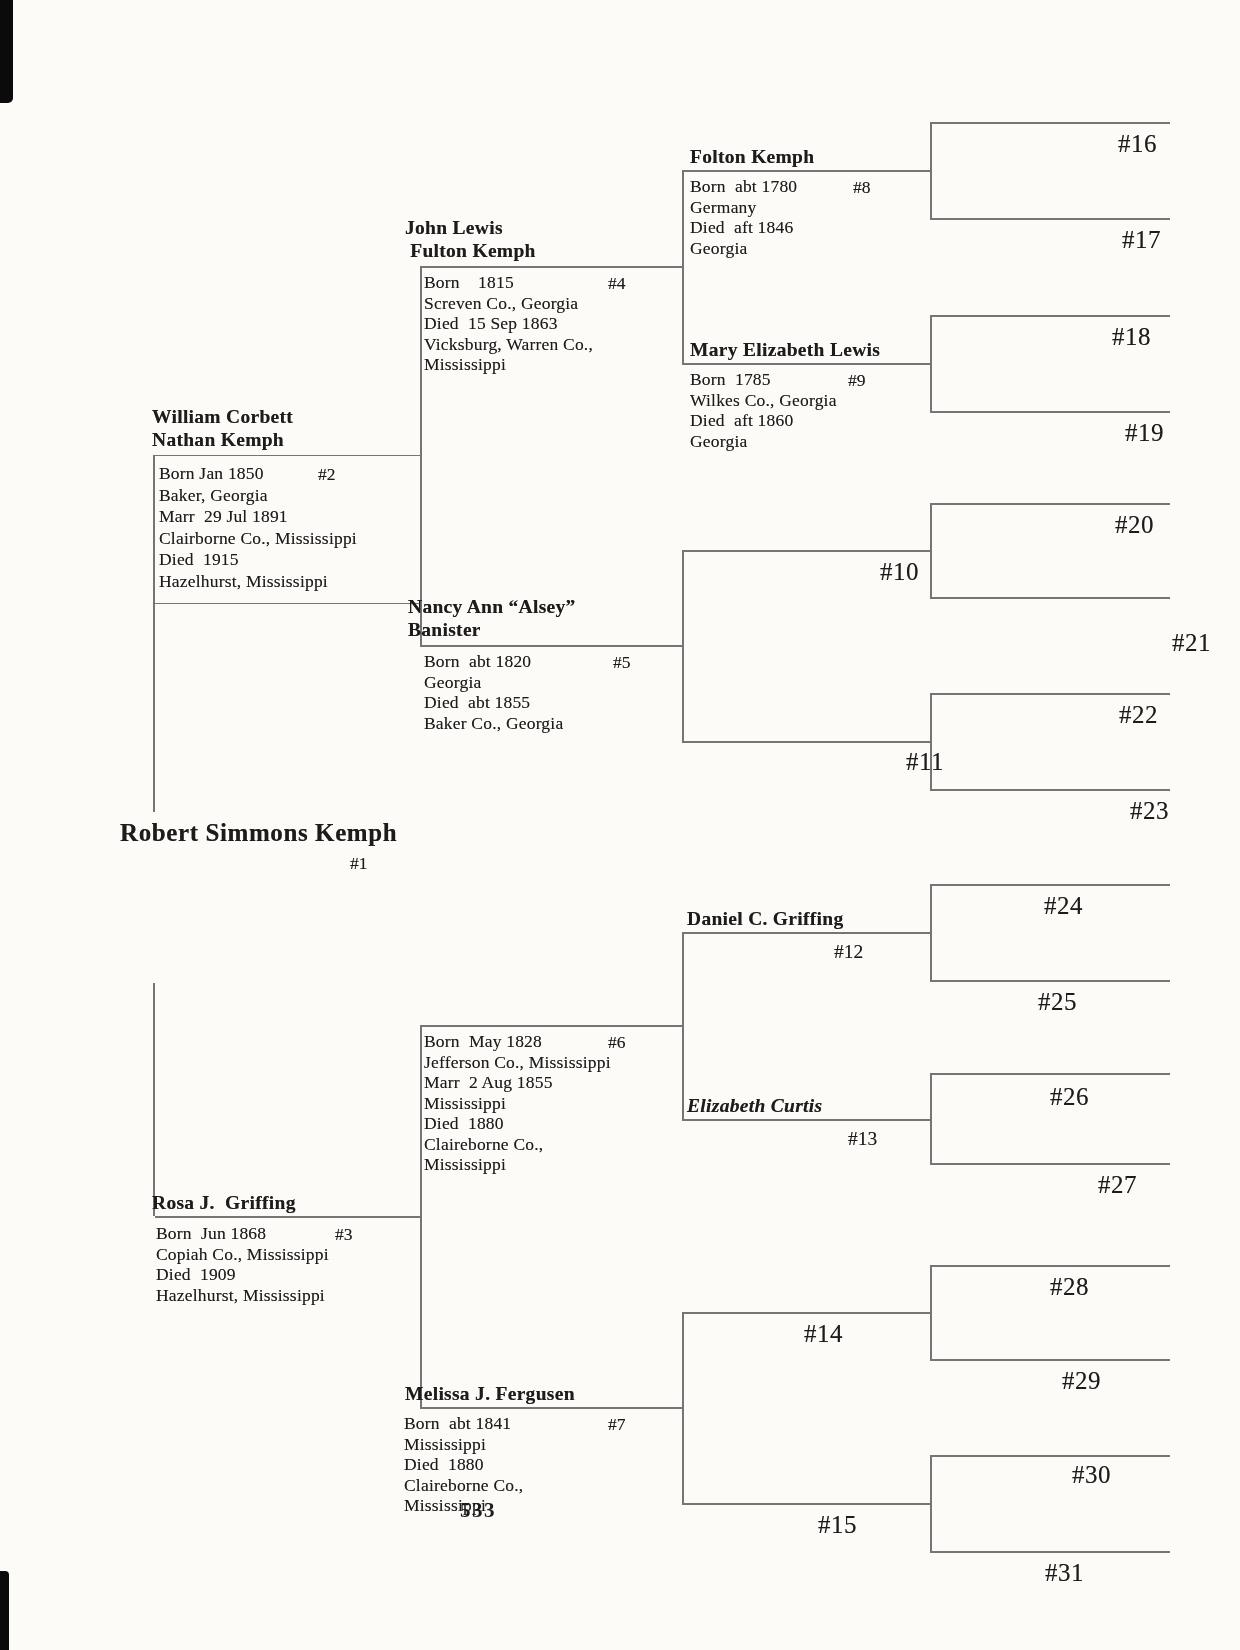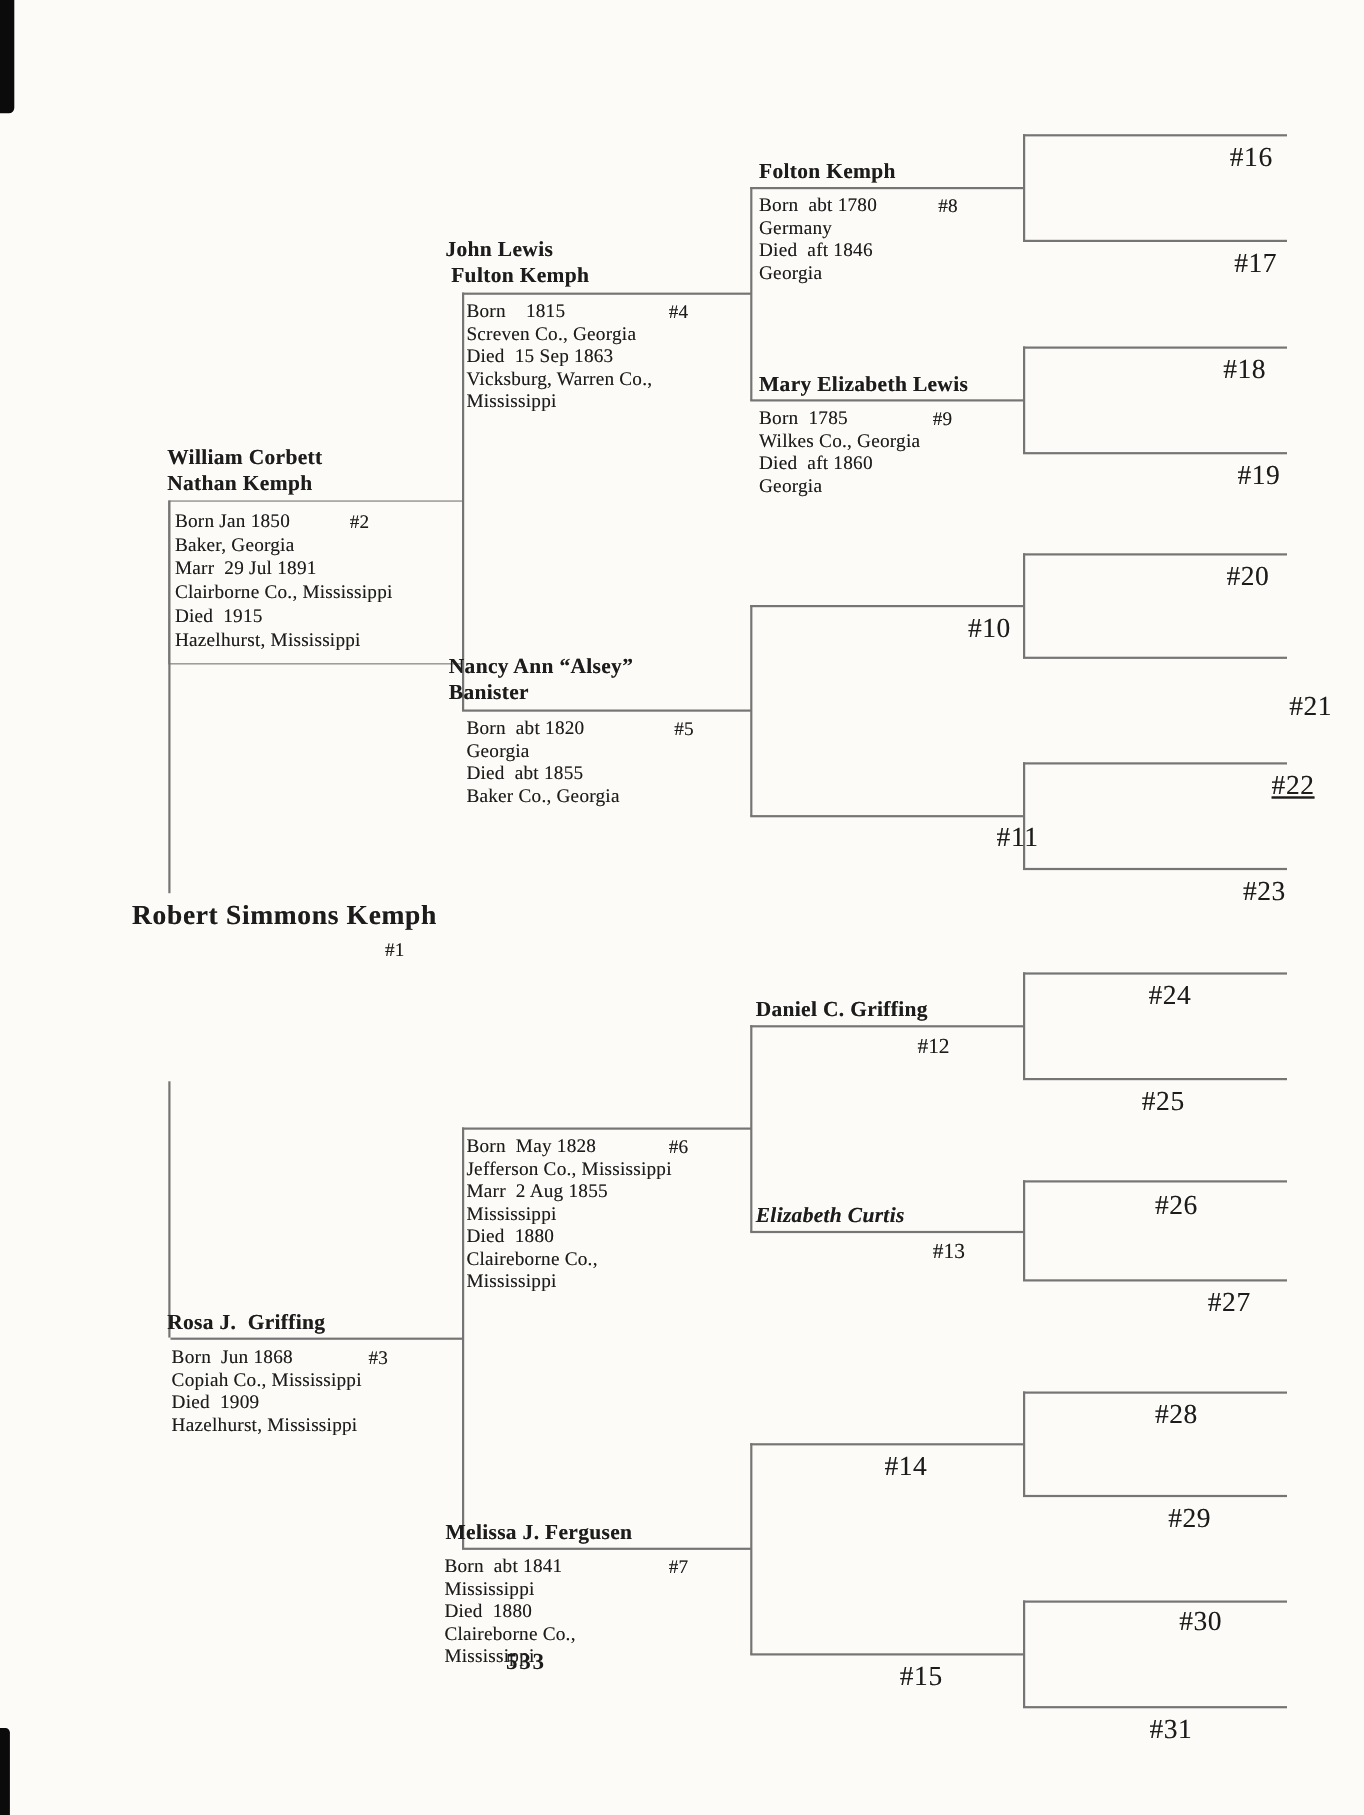--- a/index.html
+++ b/index.html
@@ -140,21 +140,21 @@
   <div class="slot" style="left:906px;  top:748px;">#11</div>
   <div class="slot" style="left:804px;  top:1320px;">#14</div>
   <div class="slot" style="left:818px;  top:1511px;">#15</div>
 
   <div class="slot" style="left:1118px; top:130px;">#16</div>
   <div class="slot" style="left:1122px; top:226px;">#17</div>
   <div class="slot" style="left:1112px; top:323px;">#18</div>
   <div class="slot" style="left:1125px; top:419px;">#19</div>
   <div class="slot" style="left:1115px; top:511px;">#20</div>
   <div class="slot" style="left:1172px; top:605px;margin-top:24px;">#21</div>
-  <div class="slot" style="left:1156px; top:701px;text-decoration:underline;">#22</div>
+  <div class="slot" style="left:1119px; top:701px;">#22</div>
   <div class="slot" style="left:1130px; top:797px;">#23</div>
   <div class="slot" style="left:1044px; top:892px;">#24</div>
   <div class="slot" style="left:1038px; top:988px;">#25</div>
   <div class="slot" style="left:1050px; top:1083px;">#26</div>
   <div class="slot" style="left:1098px; top:1171px;">#27</div>
   <div class="slot" style="left:1050px; top:1273px;">#28</div>
   <div class="slot" style="left:1062px; top:1367px;">#29</div>
   <div class="slot" style="left:1072px; top:1461px;">#30</div>
   <div class="slot" style="left:1045px; top:1559px;">#31</div>
 

